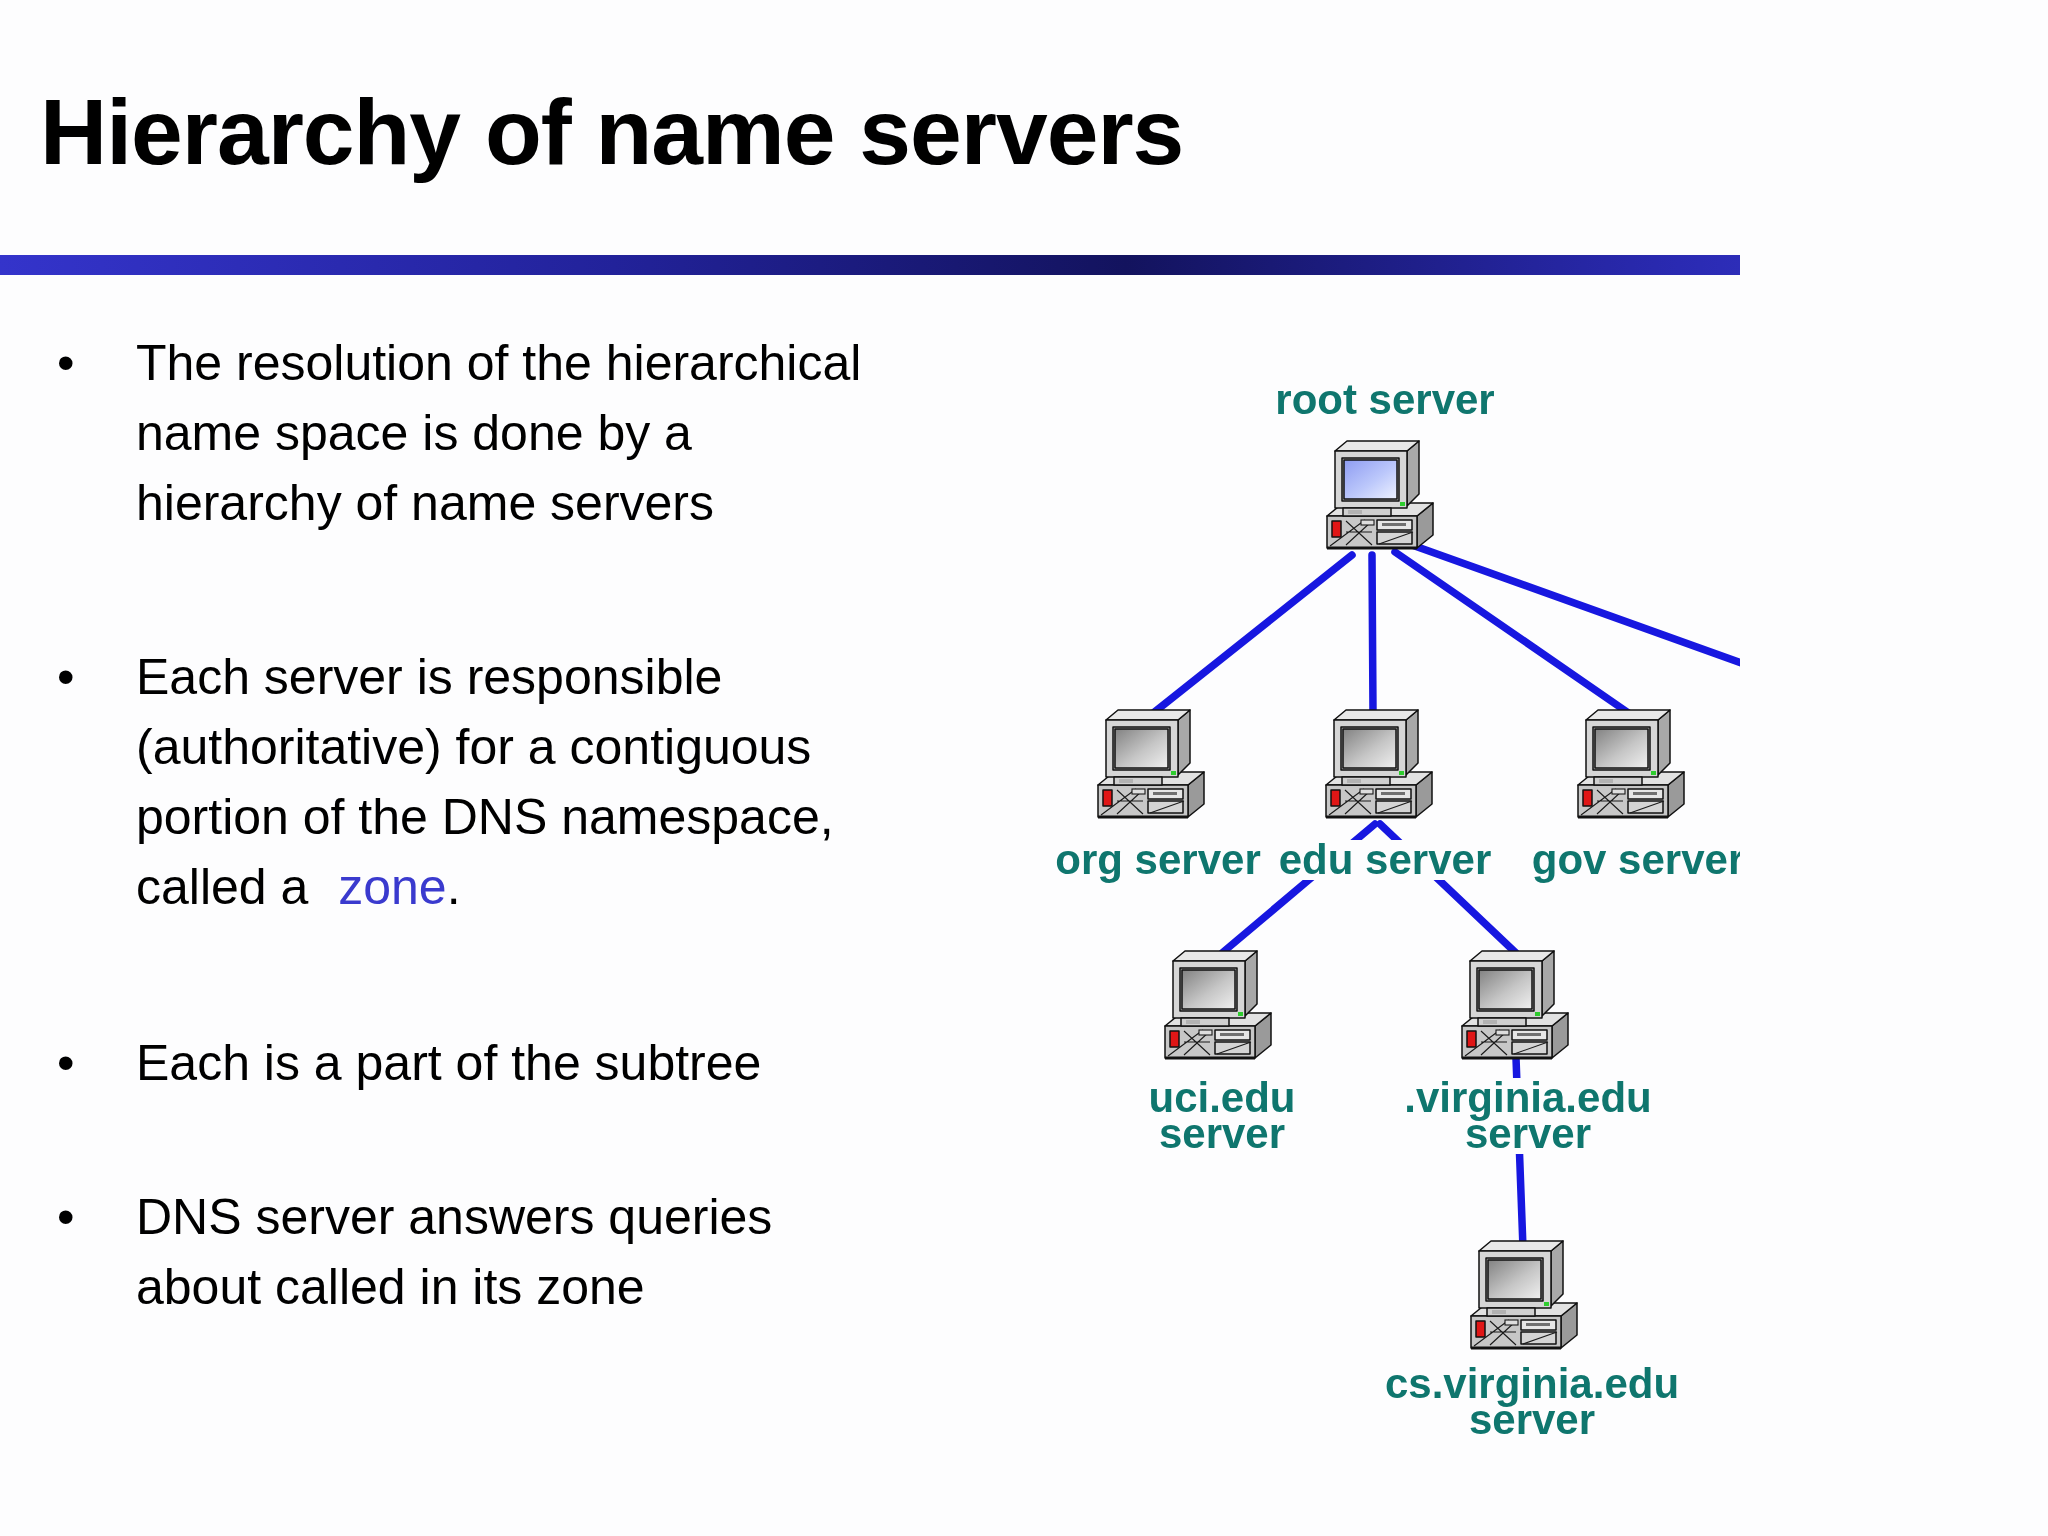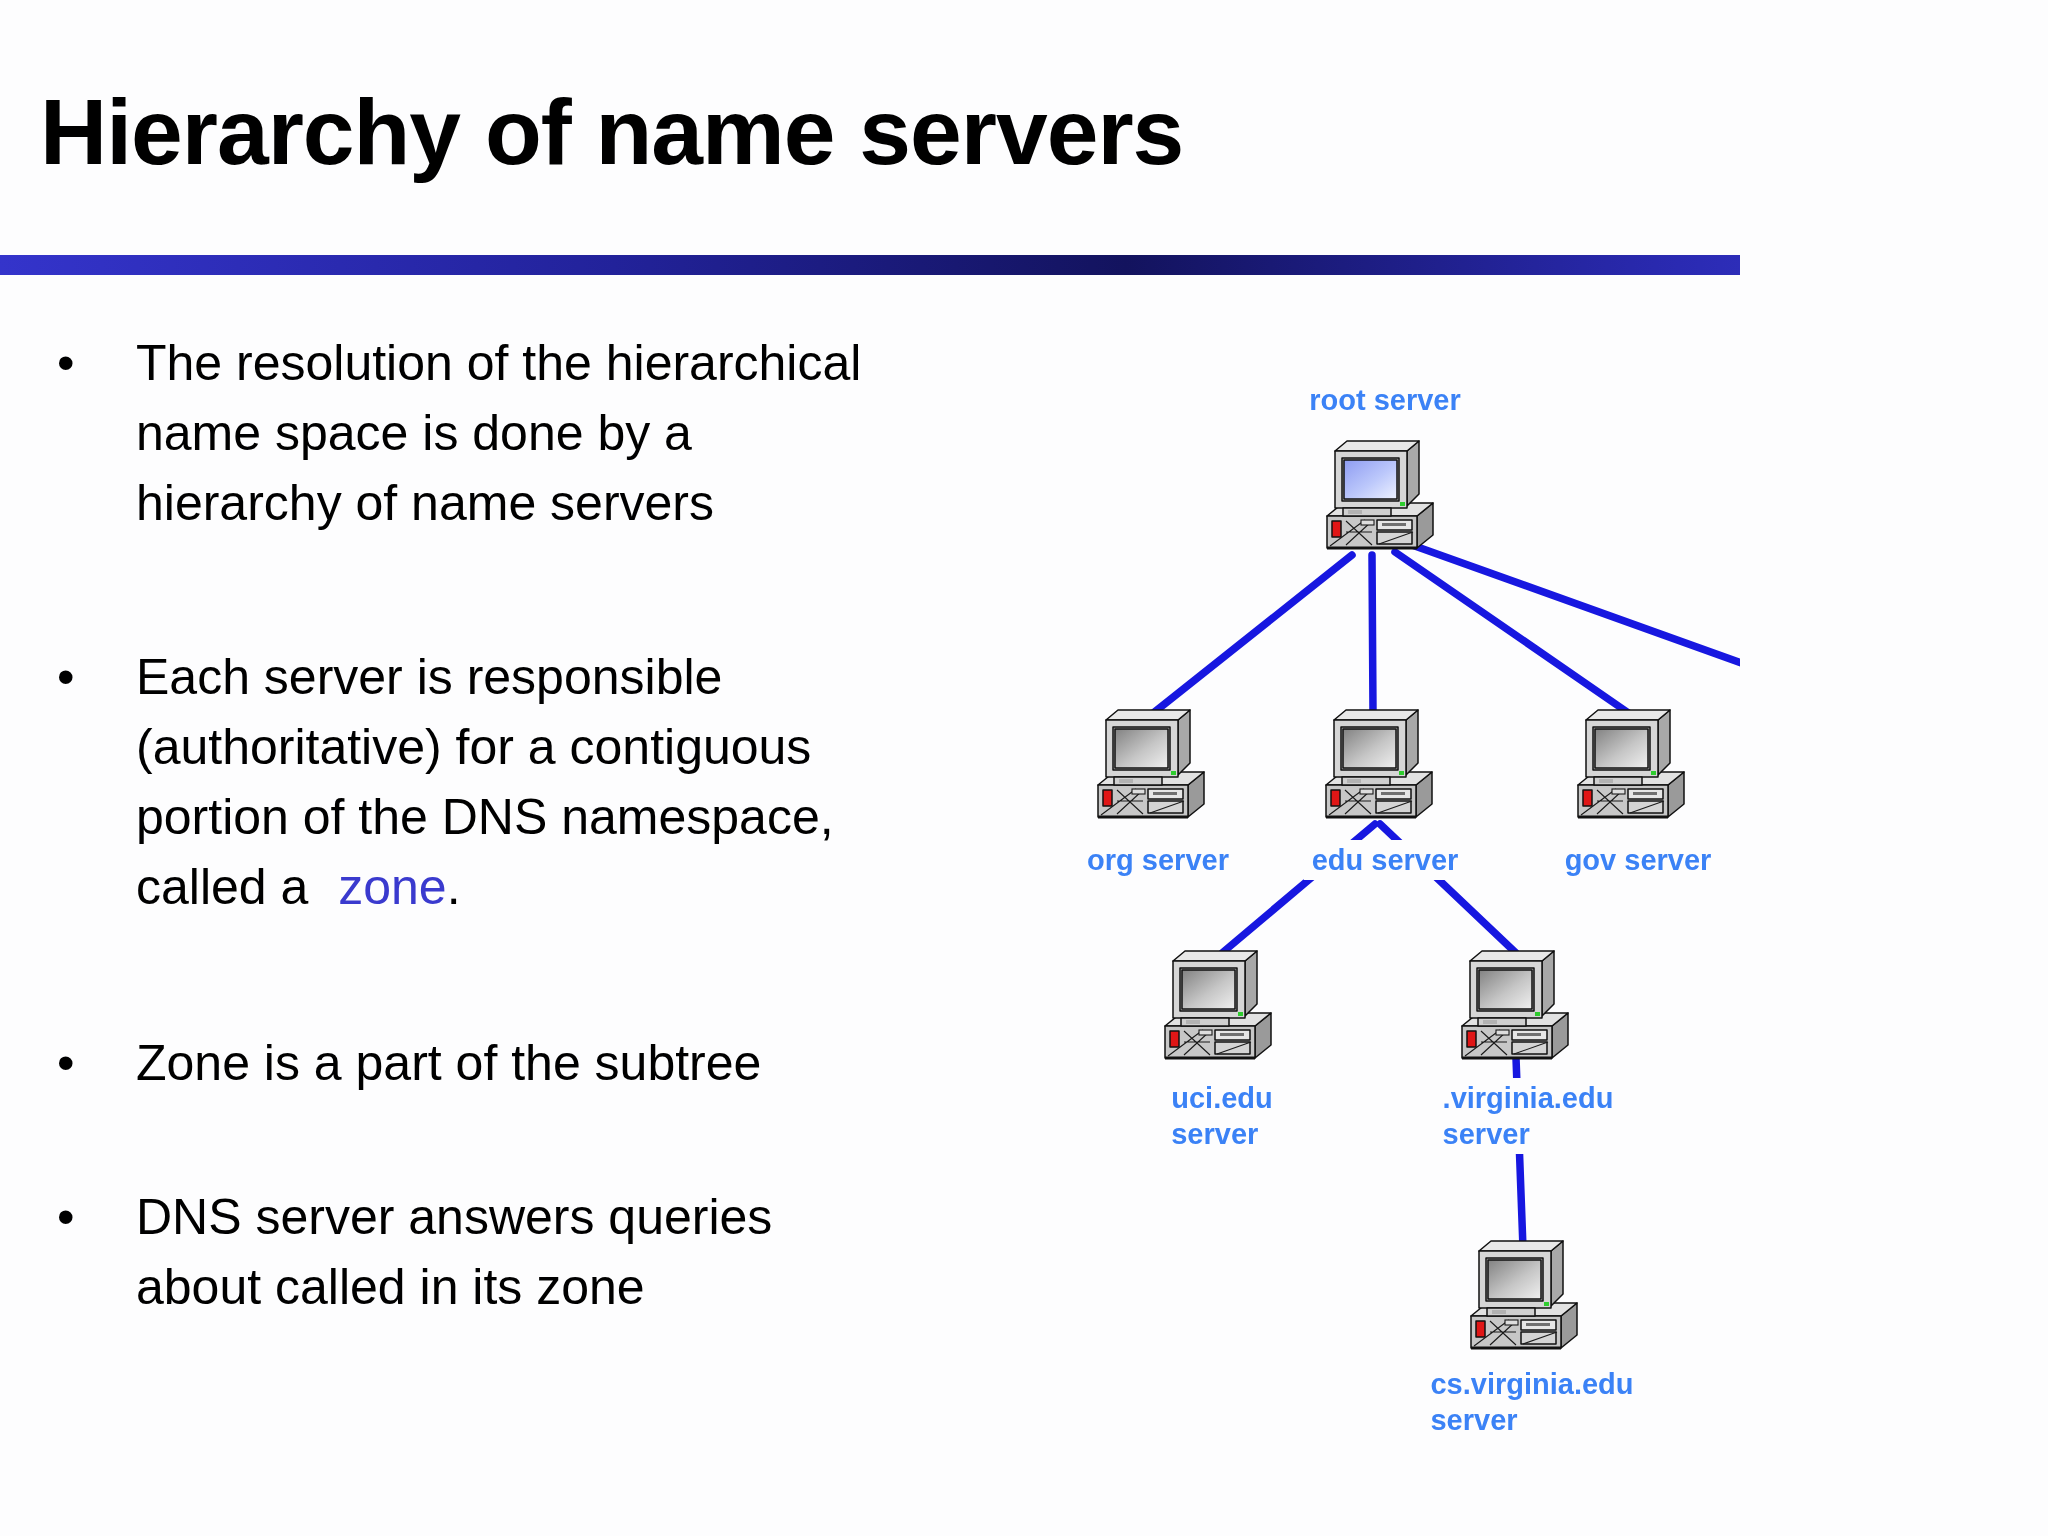--- a/index.html
+++ b/index.html
@@ -22,22 +22,22 @@
     position:absolute;left:57px;top:0;
     font-size:50px;line-height:70px;color:#000;
   }
   .bullet .btext{margin-left:136px;font-size:50px;line-height:70px;color:#000;}
   .bline{white-space:nowrap;}
   #diagram{position:absolute;left:0;top:0;width:2048px;height:1536px;}
   #edges{position:absolute;left:0;top:0;}
   .node-icon{position:absolute;width:116px;height:131px;}
   .node-label{
     position:absolute;transform:translateX(-50%);
-    font-weight:bold;font-size:29px;line-height:36px;
-    color:#3b82f6;background:#fdfdfe;
+    font-weight:bold;font-size:42px;line-height:36px;
+    text-align:center;color:#0f766e;background:#fdfdfe;
     padding:2px 8px;white-space:nowrap;
   }
 </style>
 </head>
 <body>
 
 <svg width="0" height="0" style="position:absolute">
   <defs>
     <linearGradient id="scrGray" x1="0" y1="0" x2="1" y2="1">
       <stop offset="0" stop-color="#828282"></stop>
@@ -69,21 +69,21 @@
         <div class="btext">
           <div class="bline"><span>Each server is responsible</span></div>
           <div class="bline"><span>(authoritative) for a contiguous</span></div>
           <div class="bline"><span>portion of the DNS namespace,</span></div>
           <div class="bline"><span>called a </span><span style="color: rgb(58, 58, 206); margin-left: 16px;">zone</span><span>.</span></div>
         </div>
       </div>
       <div class="bullet" style="top: 1028px;">
         <span class="dot">•</span>
         <div class="btext">
-          <div class="bline"><span>Zone is a part of the subtree</span></div>
+          <div class="bline"><span>Each is a part of the subtree</span></div>
         </div>
       </div>
       <div class="bullet" style="top: 1182px;">
         <span class="dot">•</span>
         <div class="btext">
           <div class="bline"><span>DNS server answers queries</span></div>
           <div class="bline"><span>about called in its zone</span></div>
         </div>
       </div>
     </div>

